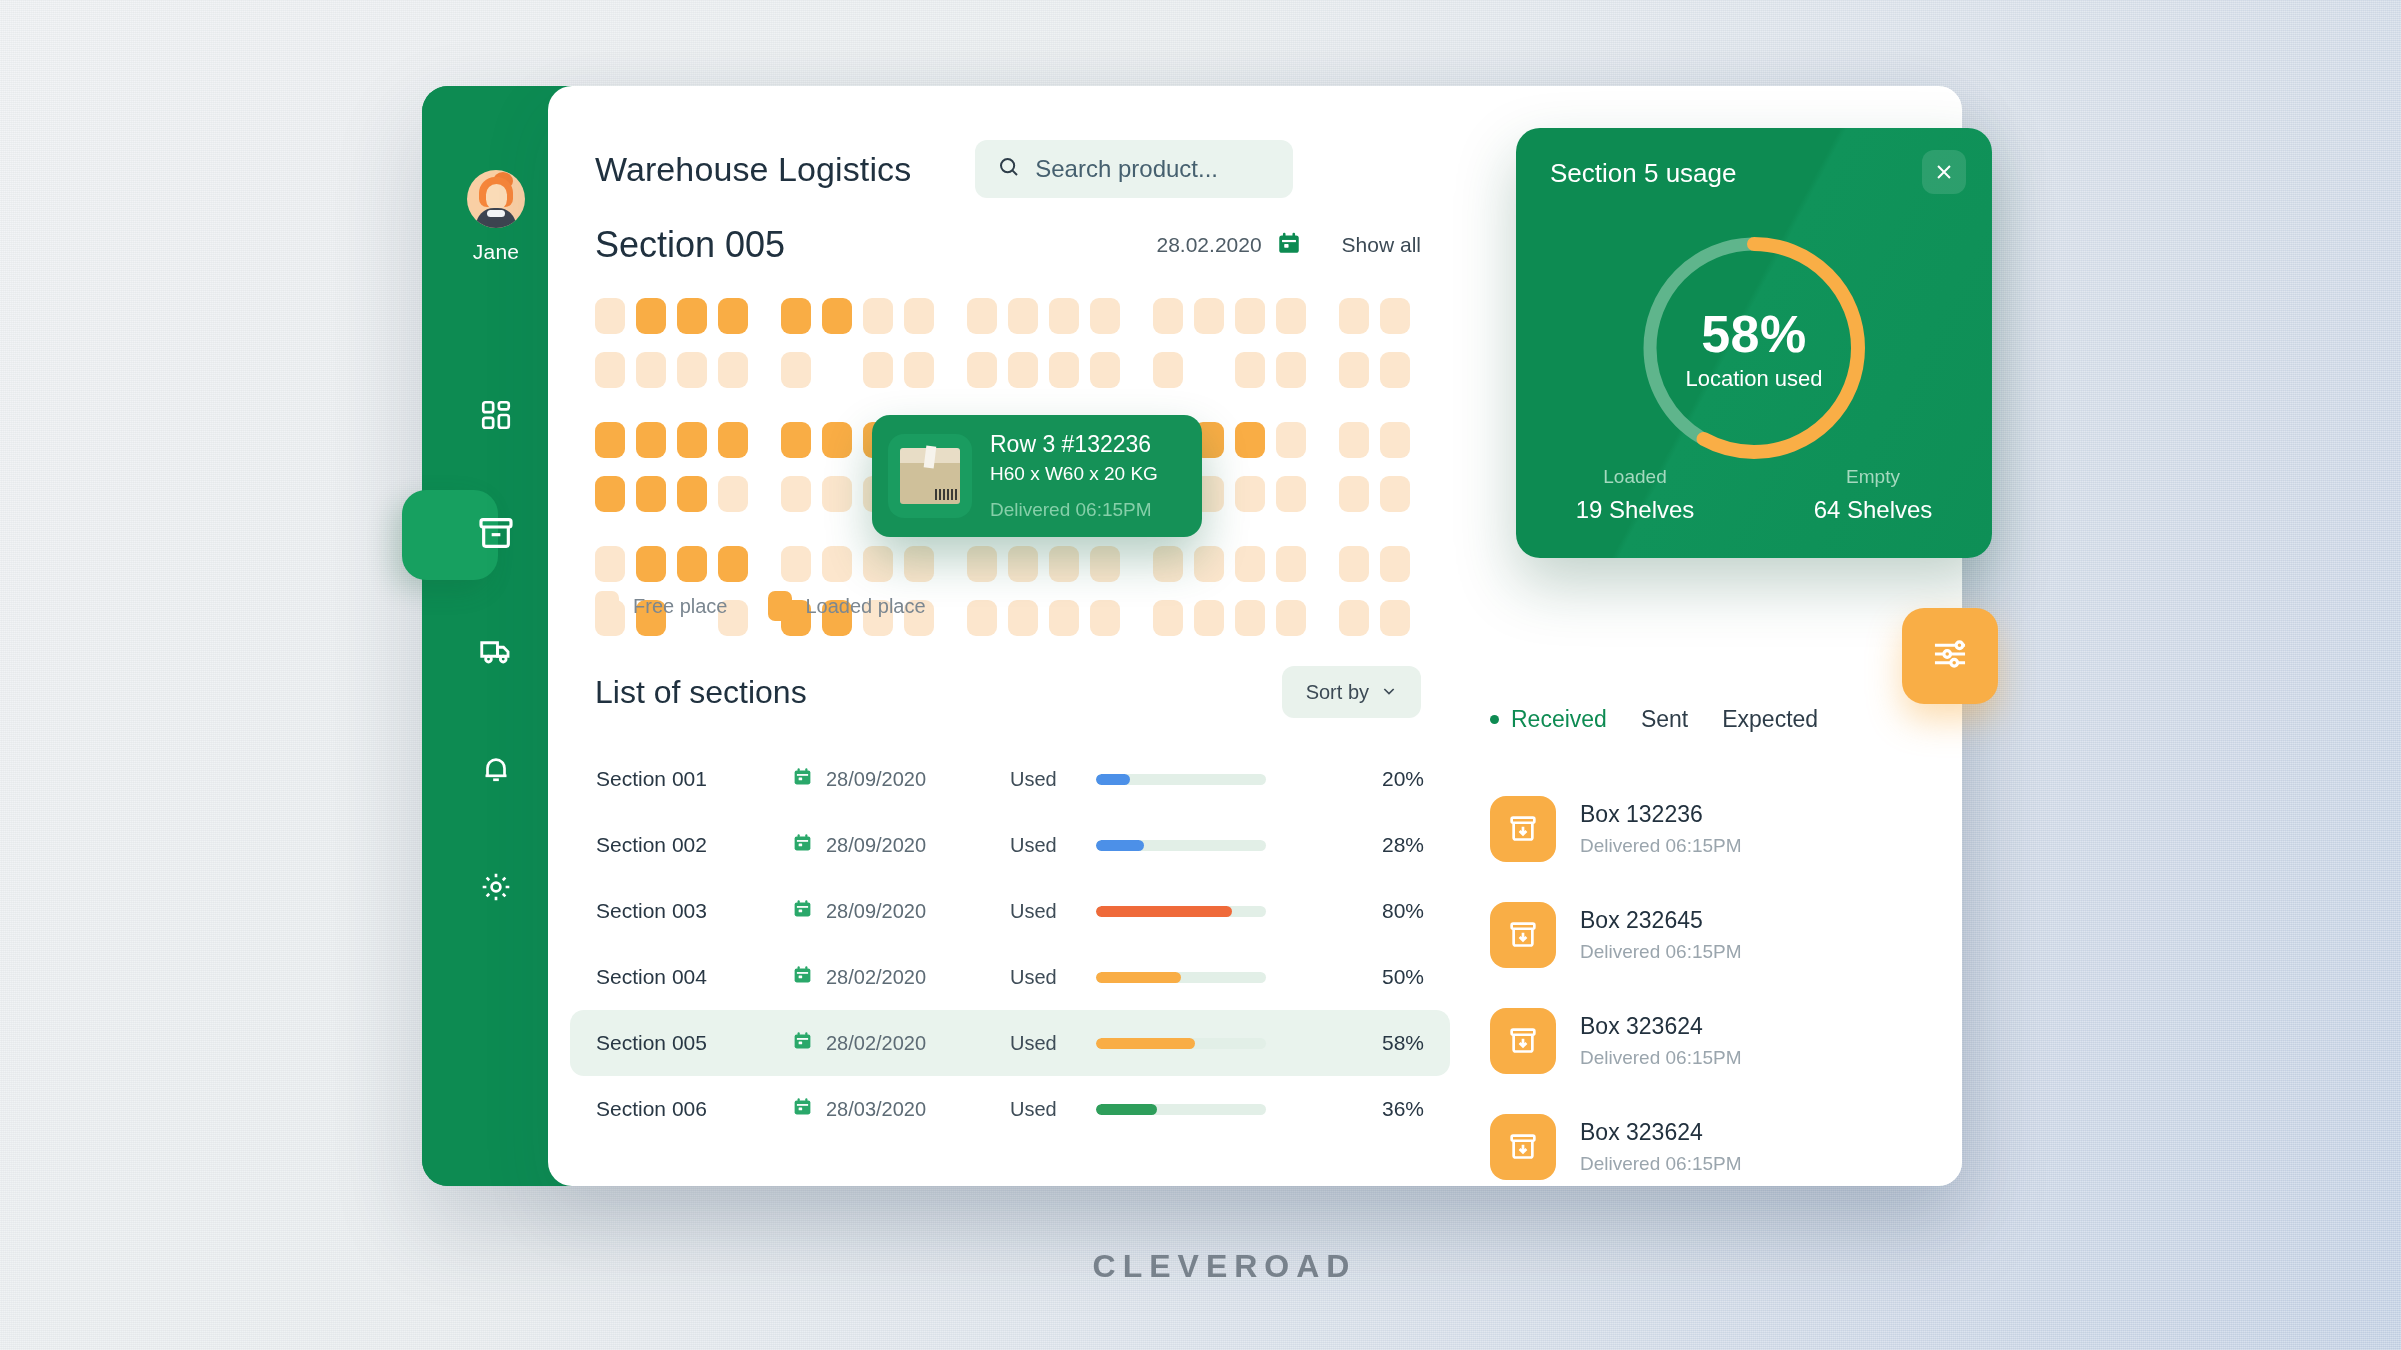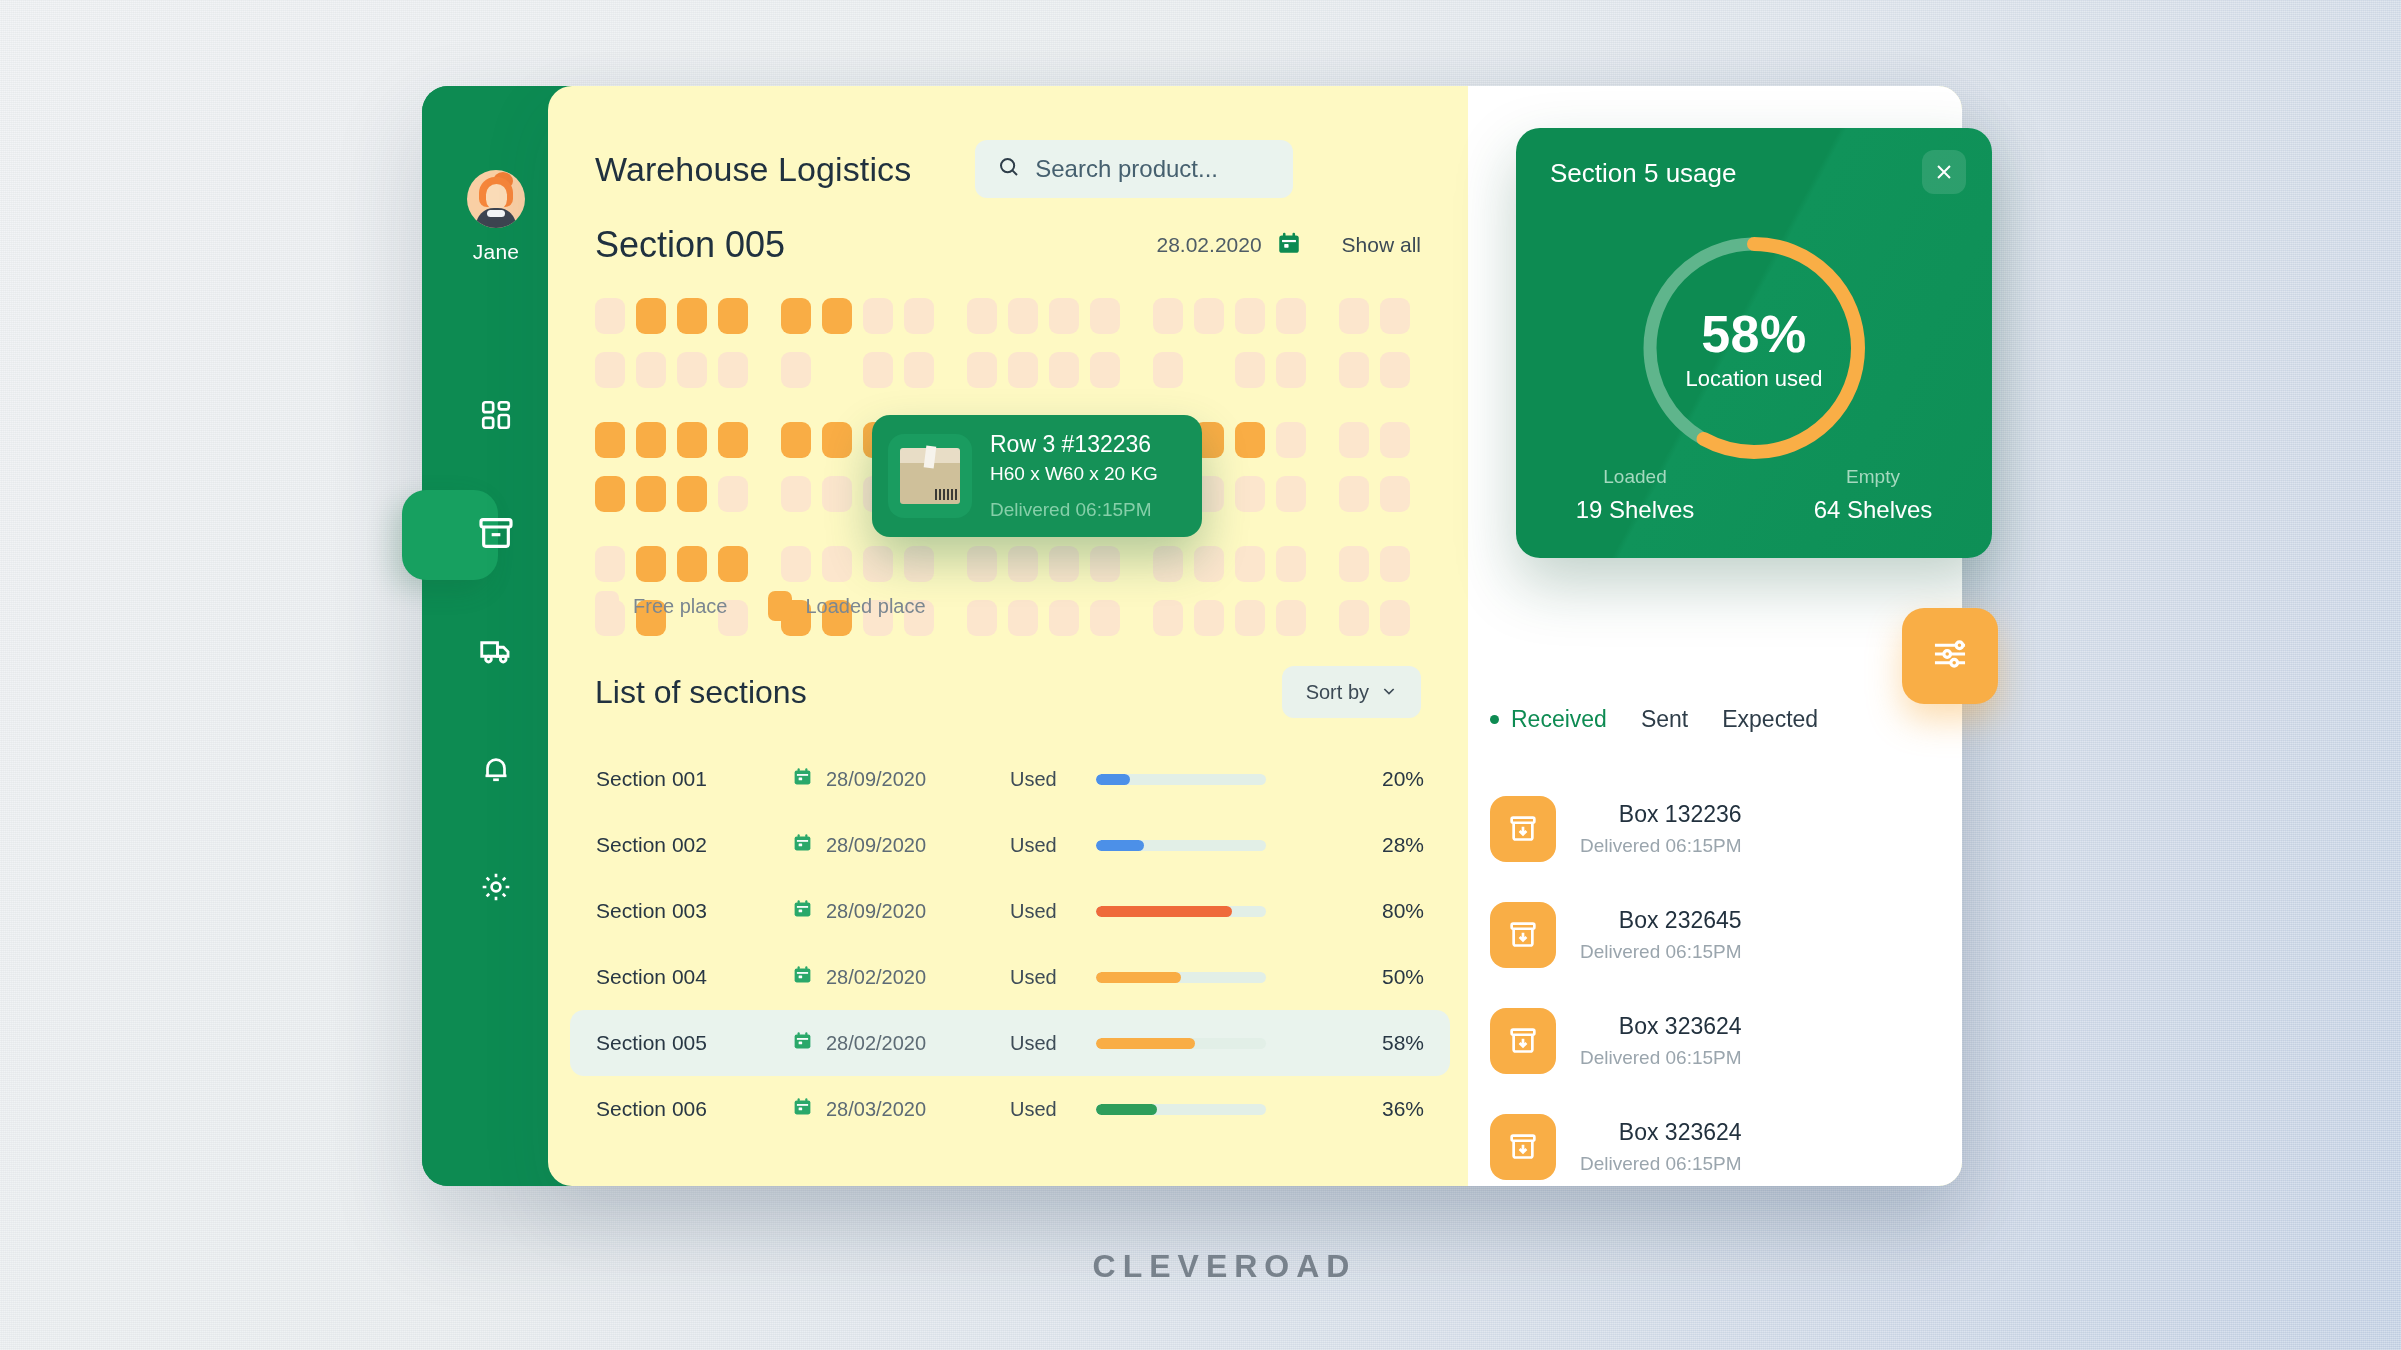--- a/index.html
+++ b/index.html
@@ -59,21 +59,21 @@
     content: ""; position: absolute;
     left: -20px; top: 14px; width: 96px; height: 90px;
     border-radius: 24px; background: #17a060;
     box-shadow: -10px 10px 26px rgba(13,90,55,0.20);
   }
 
   
   .main-card {
     position: absolute; left: 126px; top: 0;
     width: 1414px; height: 1100px;
-    background: #fef9c3; border-radius: 24px;
+    background: #ffffff; border-radius: 24px;
     box-shadow: 0 26px 70px rgba(30,60,90,0.10);
     overflow: hidden;
   }
   .content { position: absolute; left: 0; top: 0; width: 920px; height: 100%; }
 
   .topbar { position: absolute; left: 47px; top: 54px; display: flex; align-items: center; gap: 64px; }
   .app-title { font-size: 34px; color: #20313f; font-weight: 400; letter-spacing: .1px; }
   .search-box {
     width: 318px; height: 58px; border-radius: 12px;
     background: #eaf3ee; display: flex; align-items: center; gap: 14px;
@@ -125,21 +125,21 @@
   .bar-fill { height: 100%; border-radius: 6px; }
   .row-pct { margin-left: auto; font-size: 21px; color: #283744; }
 
   
   .rail { position: absolute; left: 920px; top: 0; width: 494px; height: 100%; background: #ffffff; }
   .tabs { position: absolute; left: 22px; top: 620px; display: flex; align-items: center; gap: 34px; }
   .tab { font-size: 23px; color: #2e3d49; cursor: pointer; }
   .tab.active { color: #0d8b52; display: flex; align-items: center; gap: 12px; }
   .tab-dot { width: 9px; height: 9px; border-radius: 50%; background: #0d8b52; }
 
-  .box-list { position: absolute; left: 22px; top: 690px; width: 430px; text-align: right; }
+  .box-list { position: absolute; left: 22px; top: 690px; width: 430px; }
   .box-item { height: 106px; display: flex; align-items: center; gap: 24px; }
   .box-ico {
     width: 66px; height: 66px; border-radius: 16px; background: #f9ae46;
     display: flex; align-items: center; justify-content: center; flex: none;
   }
   .box-name { font-size: 23px; color: #22313e; margin-bottom: 7px; }
   .box-sub { font-size: 19px; color: #9aa5ad; }
 
   .filter-btn {
     position: absolute; left: 1902px; top: 608px;

